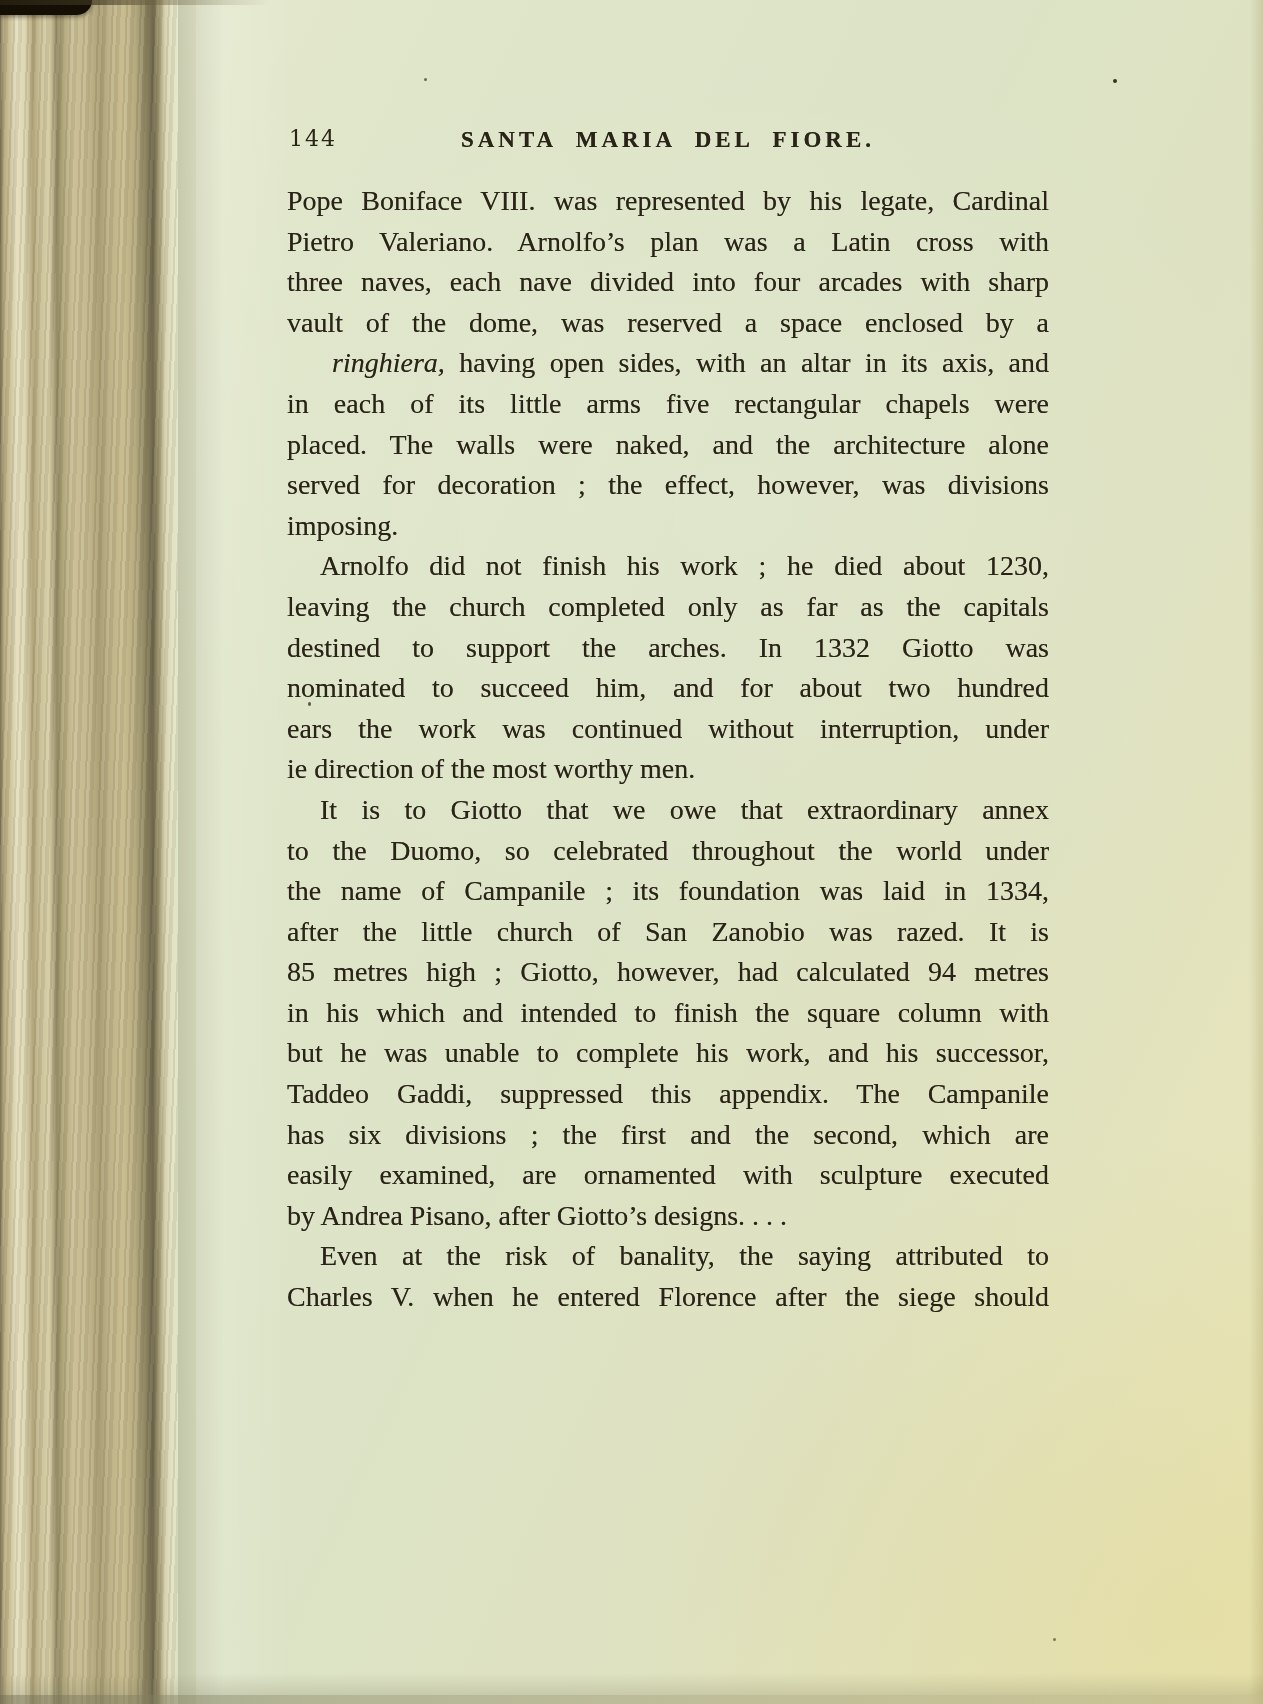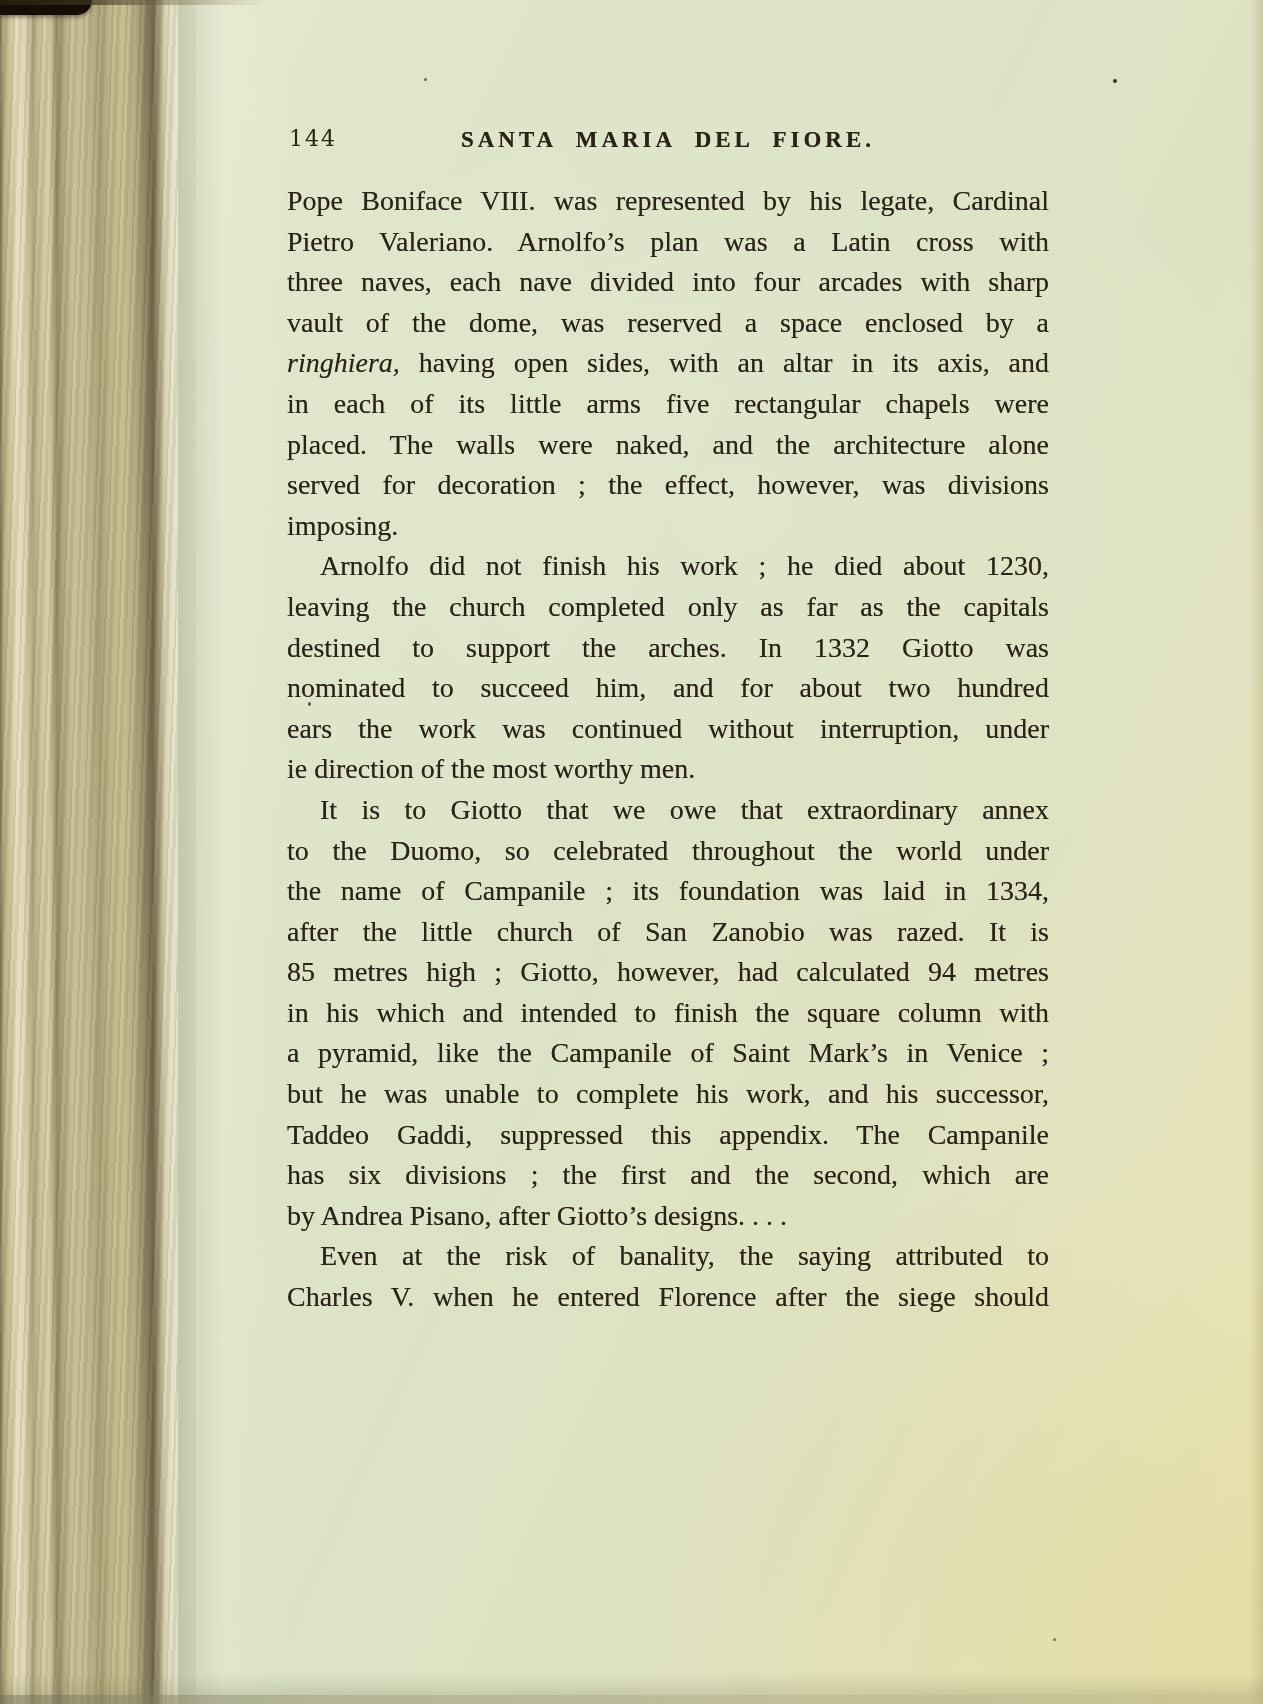--- a/index.html
+++ b/index.html
@@ -89,21 +89,21 @@
     text-shadow:0 0 0.5px rgba(42,35,23,0.55);
   }
   .para{margin:0;}
   .line{
     height:40.6px;
     text-align:justify;
     text-align-last:justify;
   }
   .line.nj{text-align:left;text-align-last:left;}
   .line.ind{text-indent:33px;}
-  .it{font-style:italic;}
+  .it{font-style:italic;margin-left:45px;}
 </style>
 </head>
 <body>
 
 <div class="scan">
   <div class="page-bg"></div>
   <div class="gutter"></div>
   <div class="gutter-shadow"></div>
   <div class="curl-highlight"></div>
   <div class="corner-tl"></div>
@@ -142,24 +142,24 @@
         <div class="line"><span>ears the work was continued without interruption, under</span></div>
         <div class="line nj"><span>ie direction of the most worthy men.</span></div>
       </div>
       <div class="para">
         <div class="line ind"><span>It is to Giotto that we owe that extraordinary annex</span></div>
         <div class="line"><span>to the Duomo, so celebrated throughout the world under</span></div>
         <div class="line"><span>the name of Campanile ; its foundation was laid in 1334,</span></div>
         <div class="line"><span>after the little church of San Zanobio was razed.  It is</span></div>
         <div class="line"><span>85 metres high ;  Giotto, however, had calculated 94 metres</span></div>
         <div class="line"><span>in his which and intended to finish the square column with</span></div>
-        <div class="line"><span>a pyramid, like the Campanile of Saint Mark’s in Venice ;</span></div>
         <div class="line"><span>but he was unable to complete his work, and his successor,</span></div>
         <div class="line"><span>Taddeo Gaddi, suppressed this appendix.  The Campanile</span></div>
         <div class="line"><span>has six divisions ; the first and the second, which are</span></div>
+        <div class="line"><span>easily examined, are ornamented with sculpture executed</span></div>
         <div class="line nj"><span>by Andrea Pisano, after Giotto’s designs. . . .</span></div>
       </div>
       <div class="para">
         <div class="line ind"><span>Even at the risk of banality, the saying attributed to</span></div>
         <div class="line"><span>Charles V. when he entered Florence after the siege should</span></div>
       </div>
     </div>
 </div>
 
 </body></html>

